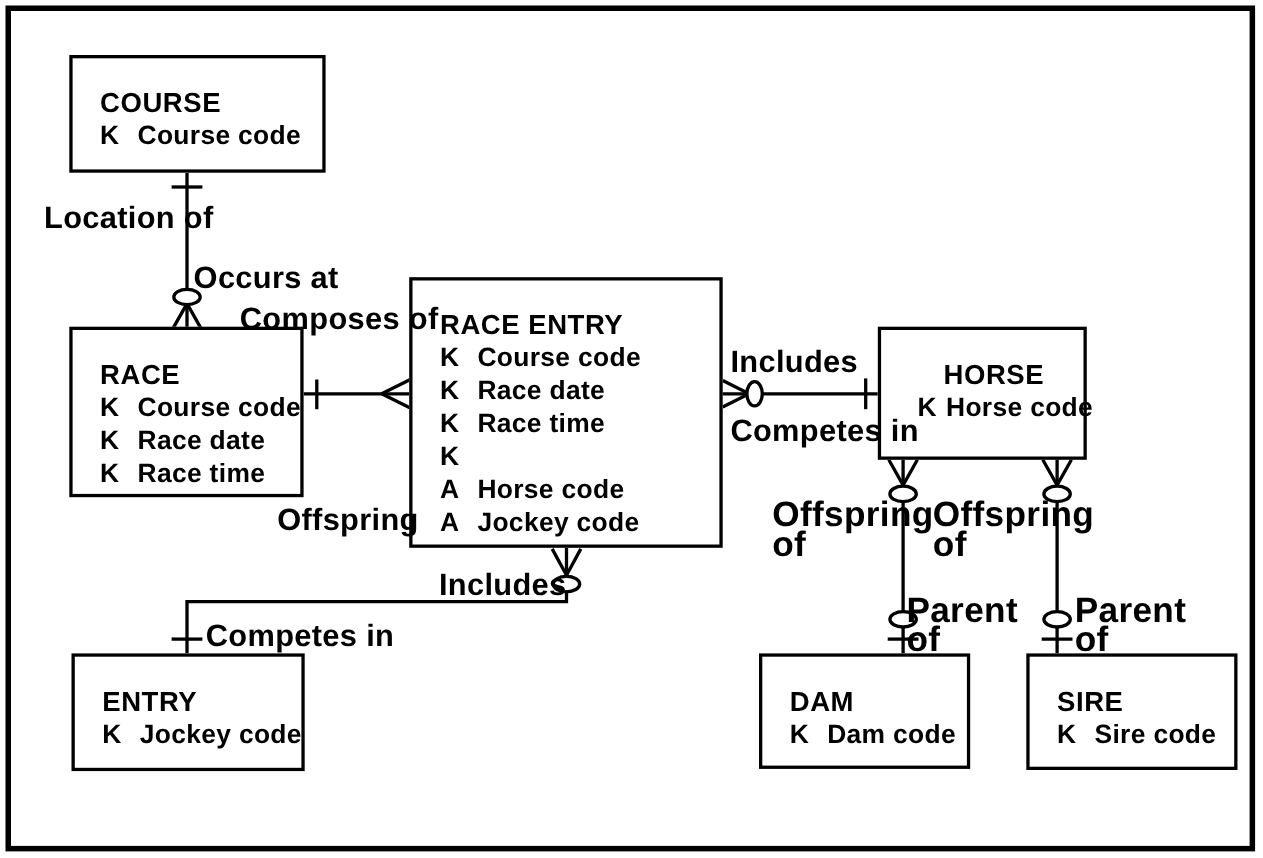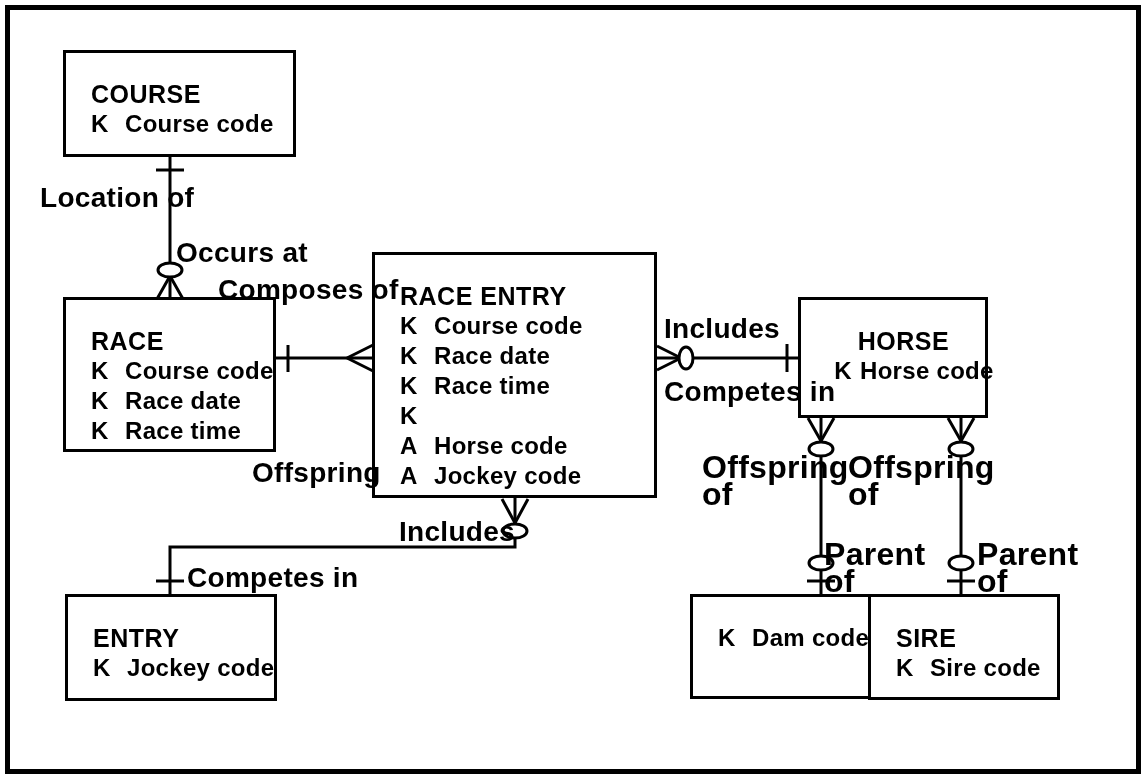--- a/index.html
+++ b/index.html
@@ -151,27 +151,28 @@
 
 <div class="entity" style="left:65px;top:594px;width:212px;height:107px;">
   <div class="etitle">ENTRY</div>
   <div class="attr">
       <span class="tag">K</span>
       <span>Jockey code</span>
     </div>
 </div>
 
 <div class="entity" style="left:690px;top:594px;width:192px;height:105px;">
+  <div class="etitle">DAM</div>
   <div class="attr">
       <span class="tag">K</span>
       <span>Dam code</span>
     </div>
 </div>
 
-<div class="entity" style="left:868px;top:594px;width:192px;height:106px;">
+<div class="entity" style="left:933px;top:594px;width:192px;height:106px;">
   <div class="etitle">SIRE</div>
   <div class="attr">
       <span class="tag">K</span>
       <span>Sire code</span>
     </div>
 </div>
 
 <div class="lbl" style="left:40px;top:185px;">Location of</div>
 <div class="lbl" style="left:176px;top:240px;">Occurs at</div>
 

